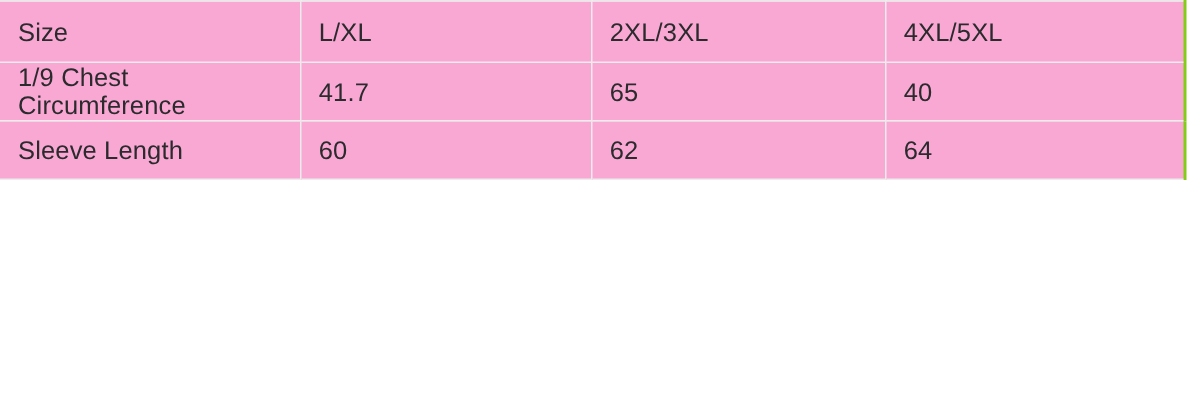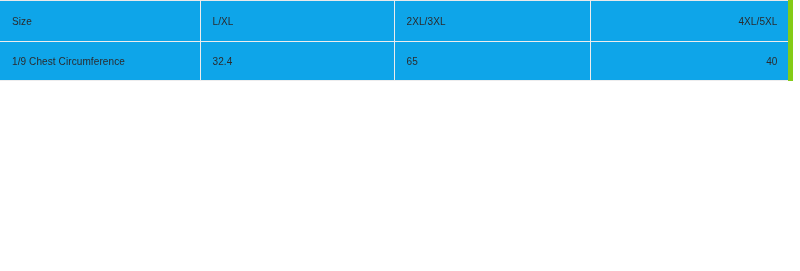--- a/index.html
+++ b/index.html
@@ -33,48 +33,47 @@
   table.size-table col.c1 { width: 194px; }
   table.size-table col.c2 { width: 196px; }
   table.size-table col.c3 { width: 200px; }
 
   table.size-table td {
     border-right: 1px solid #ececed;
     border-bottom: 1px solid #ededee;
     padding: 0 10px 0 12px;
     vertical-align: middle;
     color: #2b2b2e;
-    font-size: 10px;
+    font-size: 17px;
     line-height: 19px;
     font-weight: 400;
     letter-spacing: 0.1px;
     text-align: left;
-    background: #0ea5e9;
+    background: #f9a8d4;
     margin-left: 19px;
   }
 
   table.size-table tr.header-row td {
     height: 40px;
   }
 
   table.size-table tr.data-row td {
     height: 38px;
   }
 
   table.size-table tr.tall-row td {
     height: 62px;
   }
 
   table.size-table tr:last-child td {
     border-bottom: none;
   }
 
   table.size-table td.last-col {
-    border-right: 5px solid #84cc16;
-    text-align: right;
+    border-right: 2px solid #84cc16;
   }
 
   .cell-text {
     display: block;
   }
 </style>
 </head>
 <body>
 
 <div class="size-table-wrap">
@@ -100,27 +99,41 @@
           <span class="cell-text">4XL/5XL</span>
         </td>
       </tr>
 
 
       <tr class="data-row">
         <td>
           <span class="cell-text">1/9 Chest Circumference</span>
         </td>
         <td>
-          <span class="cell-text">32.4</span>
+          <span class="cell-text">41.7</span>
         </td>
         <td>
           <span class="cell-text">65</span>
         </td>
         <td class="last-col">
           <span class="cell-text">40</span>
         </td>
       </tr>
 
 
 
+      <tr class="data-row">
+        <td>
+          <span class="cell-text">Sleeve Length</span>
+        </td>
+        <td>
+          <span class="cell-text">60</span>
+        </td>
+        <td>
+          <span class="cell-text">62</span>
+        </td>
+        <td class="last-col">
+          <span class="cell-text">64</span>
+        </td>
+      </tr>
     </tbody>
   </table>
 </div>
 
 </body></html>

